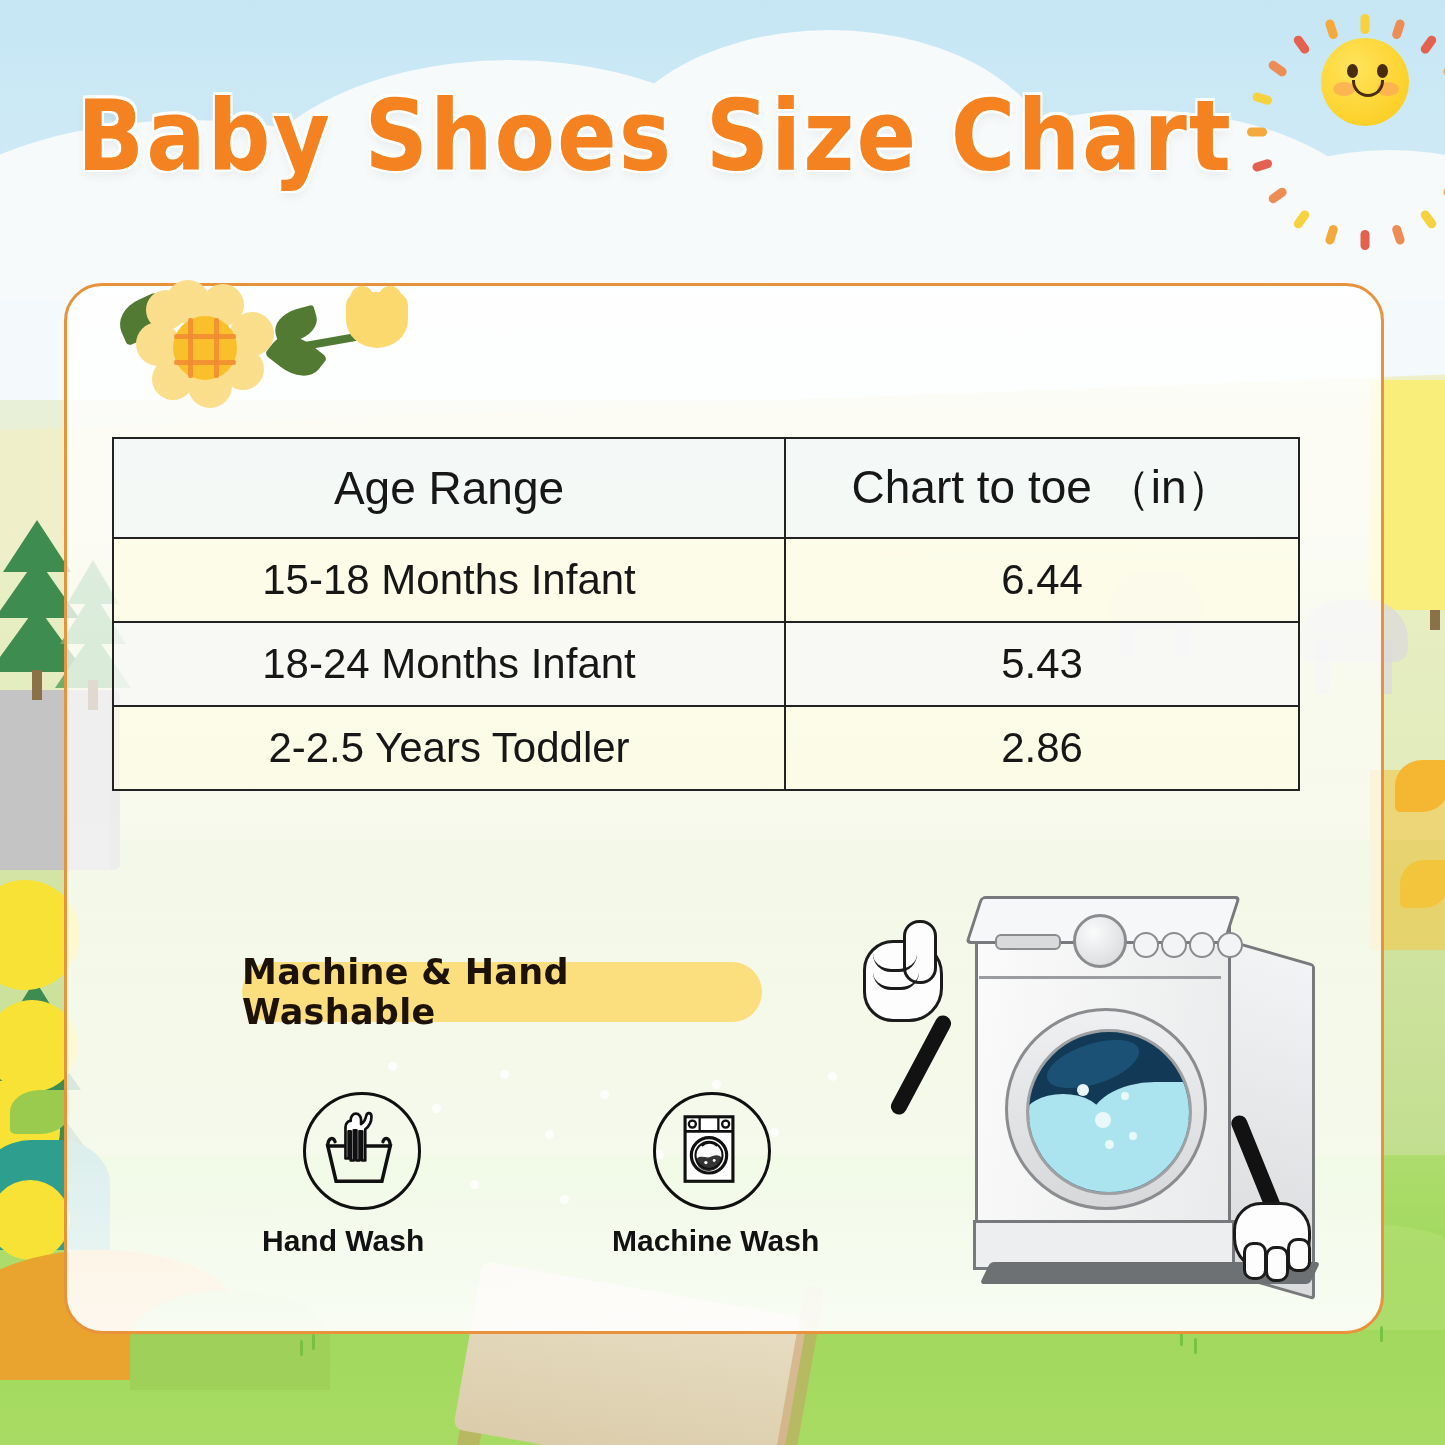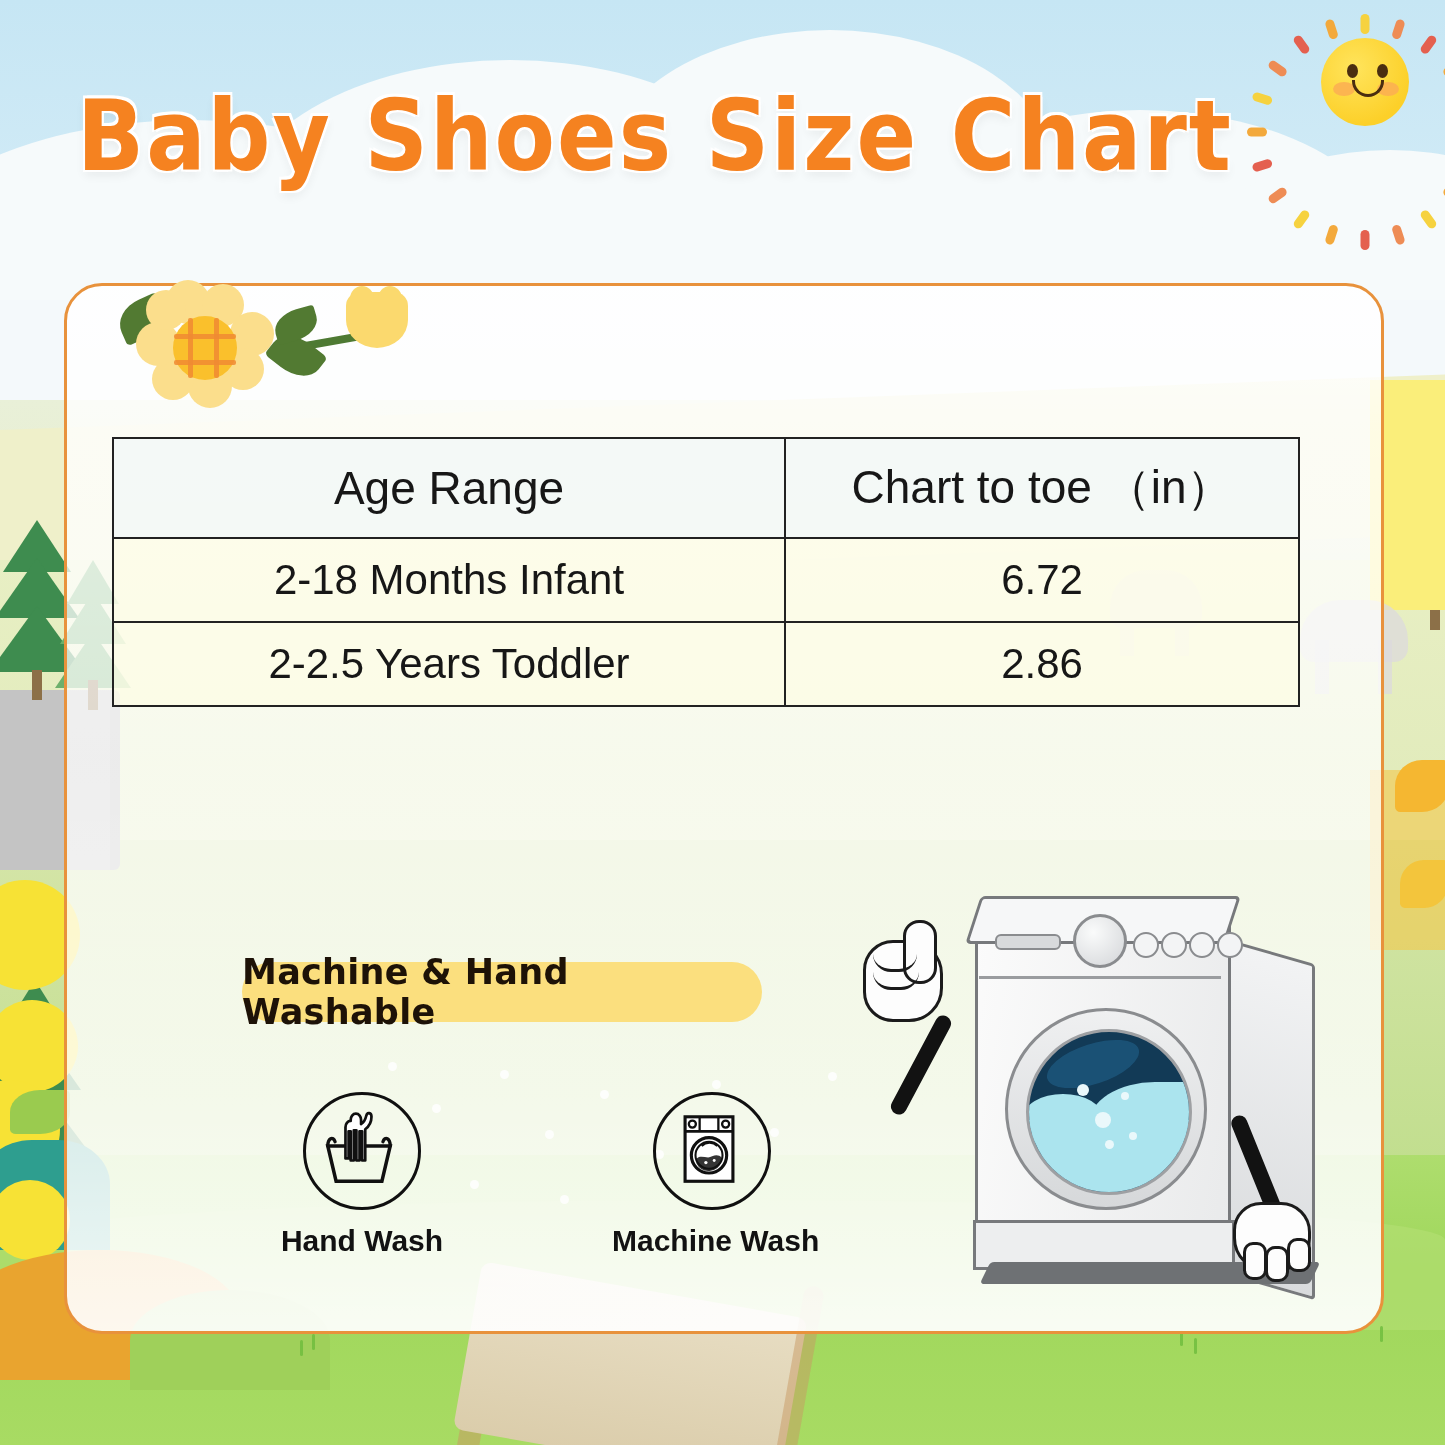--- a/index.html
+++ b/index.html
@@ -133,21 +133,21 @@
 
   
   .badge{position:absolute;left:242px;top:962px;width:520px;height:60px;
       background:#FBDF7E;border-radius:30px;
       display:flex;align-items:center;justify-content:center;
       font-family:"DejaVu Sans", sans-serif;
       font-size:35px;font-weight:bold;color:#1D1207;letter-spacing:.3px;}
 
   
   .wash-row{position:absolute;left:240px;top:1092px;width:580px;height:175px;}
-  .wash-item{position:absolute;width:200px;text-align:center;}
+  .wash-item{position:absolute;width:200px;text-align:left;}
   .wi-1{left:22px;}
   .wi-2{left:372px;}
   .circ{width:112px;height:112px;border:3.5px solid #101010;border-radius:50%;
       margin:0 auto;position:relative;}
   .wlabel{margin-top:14px;font-size:30px;font-weight:bold;color:#121212;
       font-family:"Liberation Sans", sans-serif;white-space:nowrap;}
 
   
   .mascot{position:absolute;left:845px;top:890px;width:500px;height:430px;}
   .wm-body{position:absolute;left:130px;top:22px;width:250px;height:345px;
@@ -338,22 +338,26 @@
   <span class="tulip" style="left:260px;top:8px;width:24px;height:26px;border-radius:50% 50% 0 0;"></span>
 </div>
 
 <table class="sizes">
   <tbody>
       <tr class="head">
     <td class="col-a">Age Range</td>
     <td class="col-b">Chart to toe （in）</td>
   </tr>
   <tr class="row">
-    <td>2-18  Months Infant</td>
-    <td>6.72</td>
+    <td>15-18  Months Infant</td>
+    <td>6.44</td>
+  </tr>
+  <tr class="row alt">
+    <td>18-24  Months Infant</td>
+    <td>5.43</td>
   </tr>
   <tr class="row">
     <td>2-2.5  Years Toddler</td>
     <td>2.86</td>
   </tr>
 </tbody>
   </table>
 
 <div class="badge">Machine &amp; Hand Washable</div>
 

